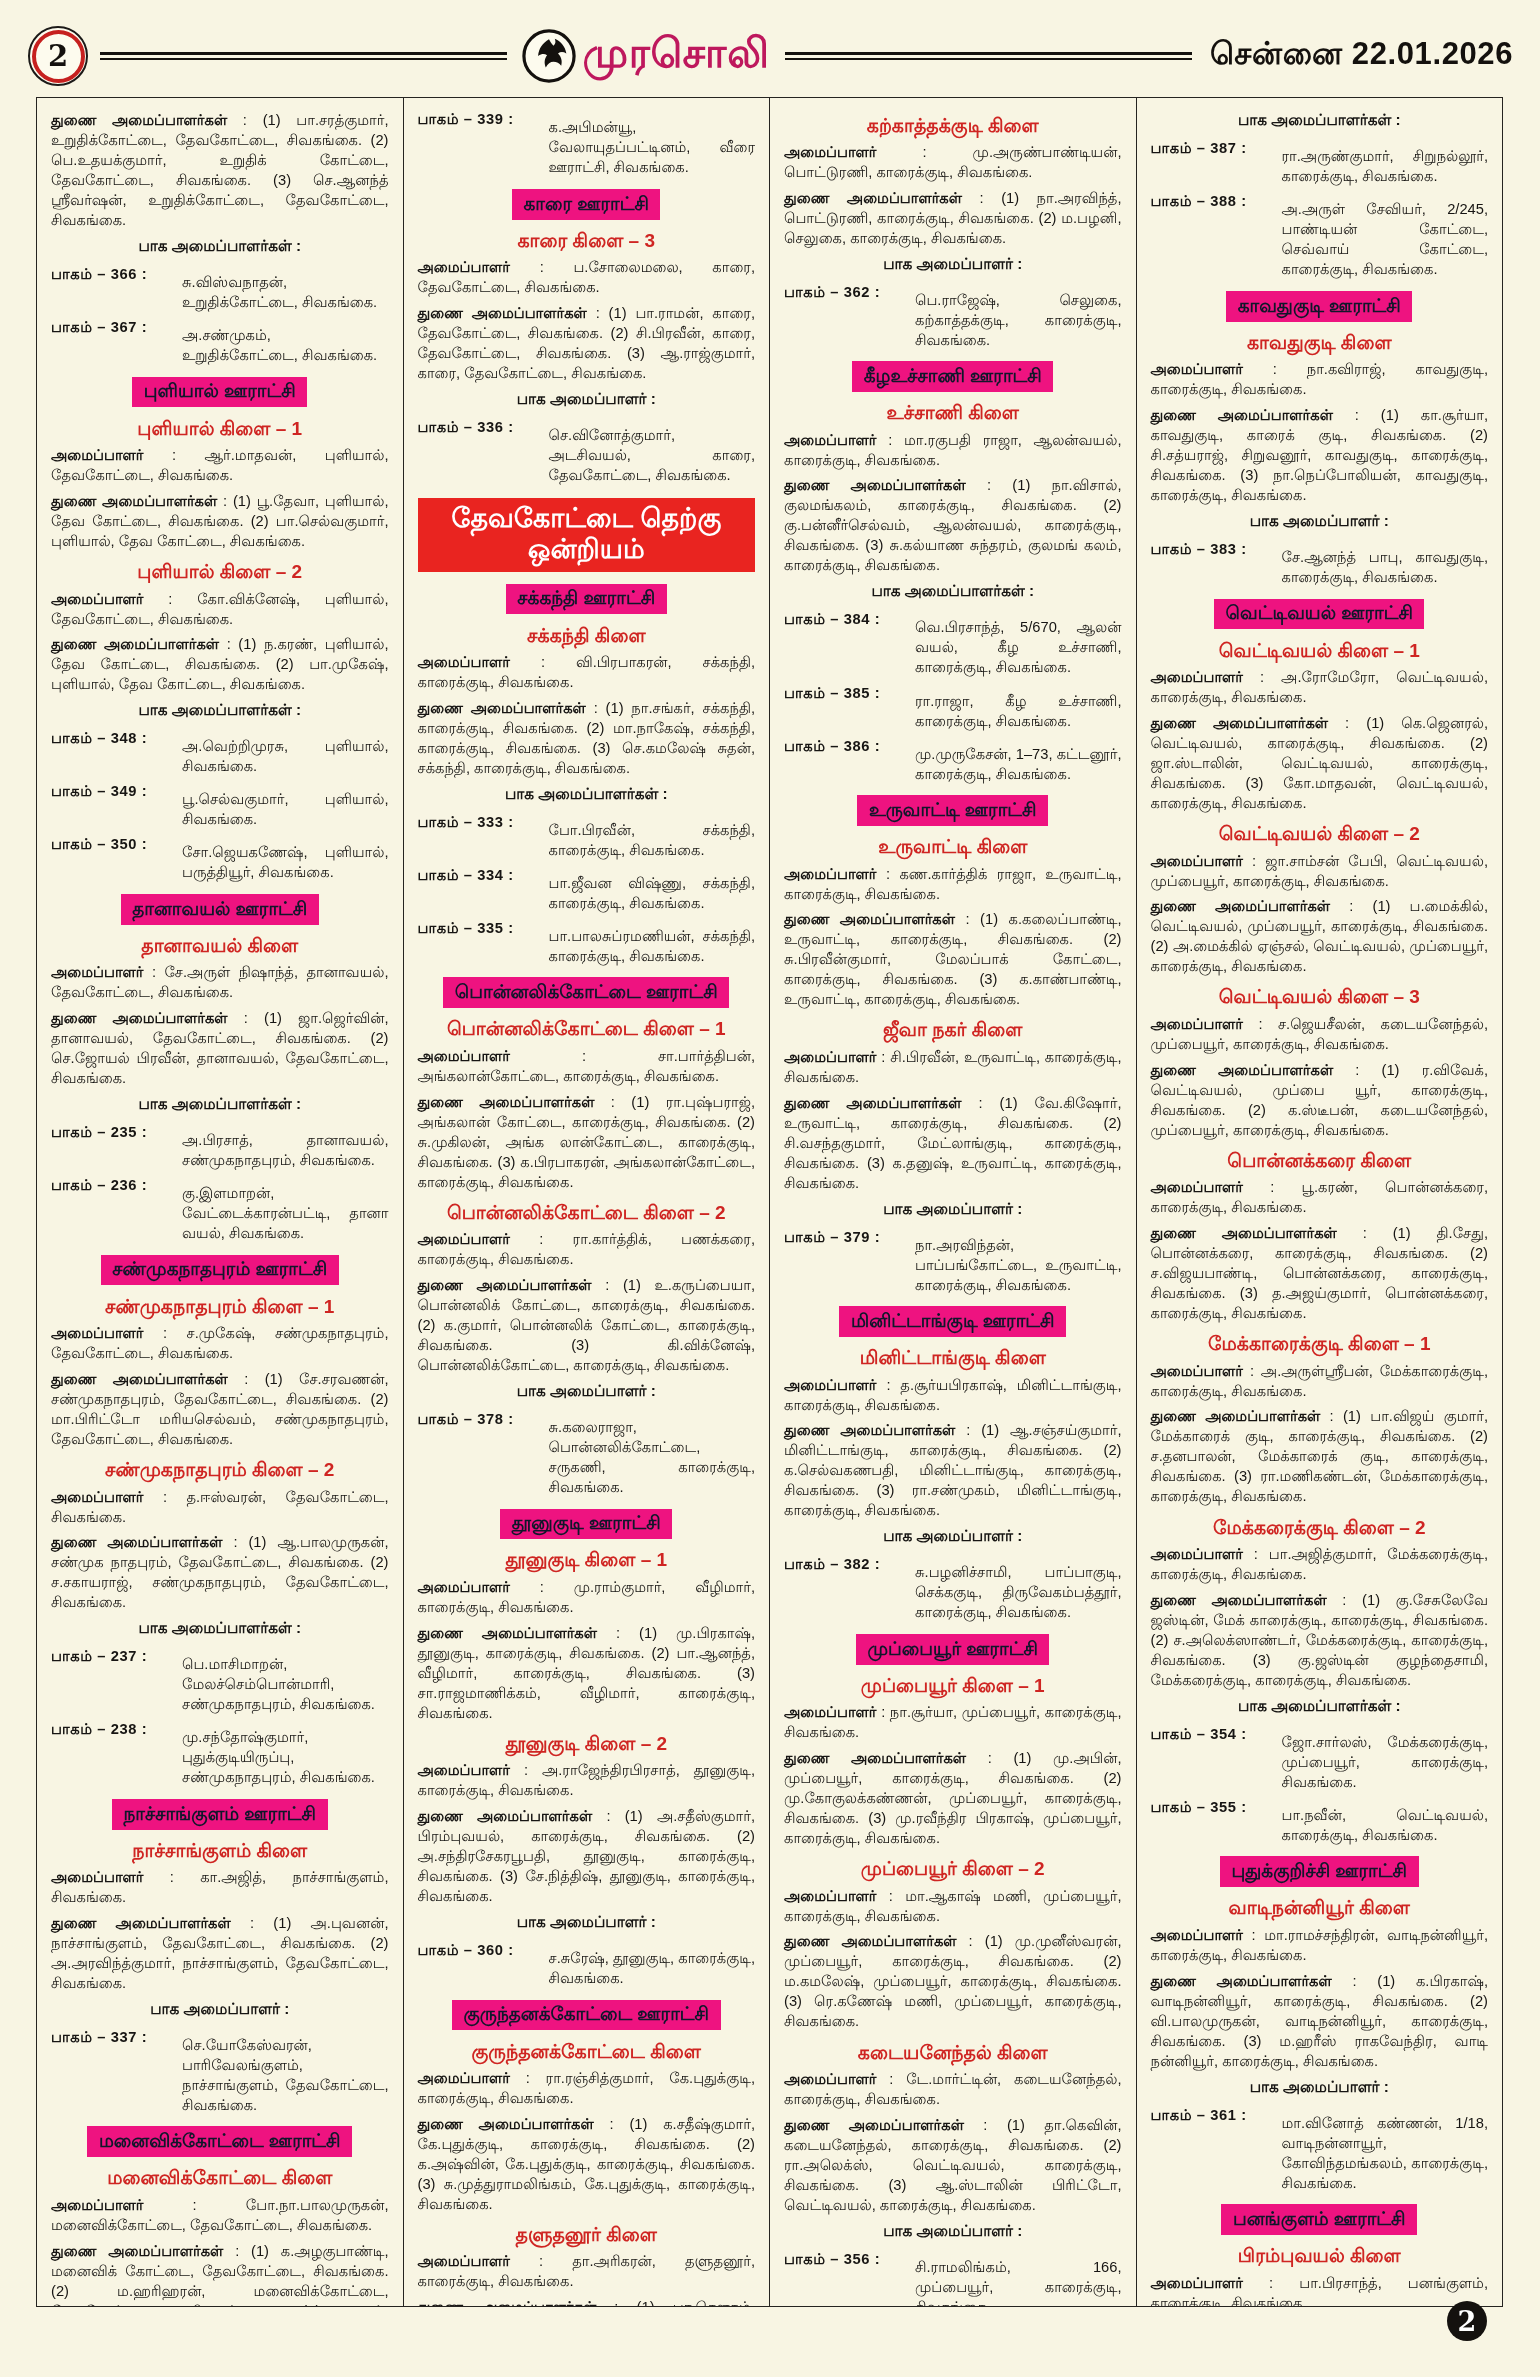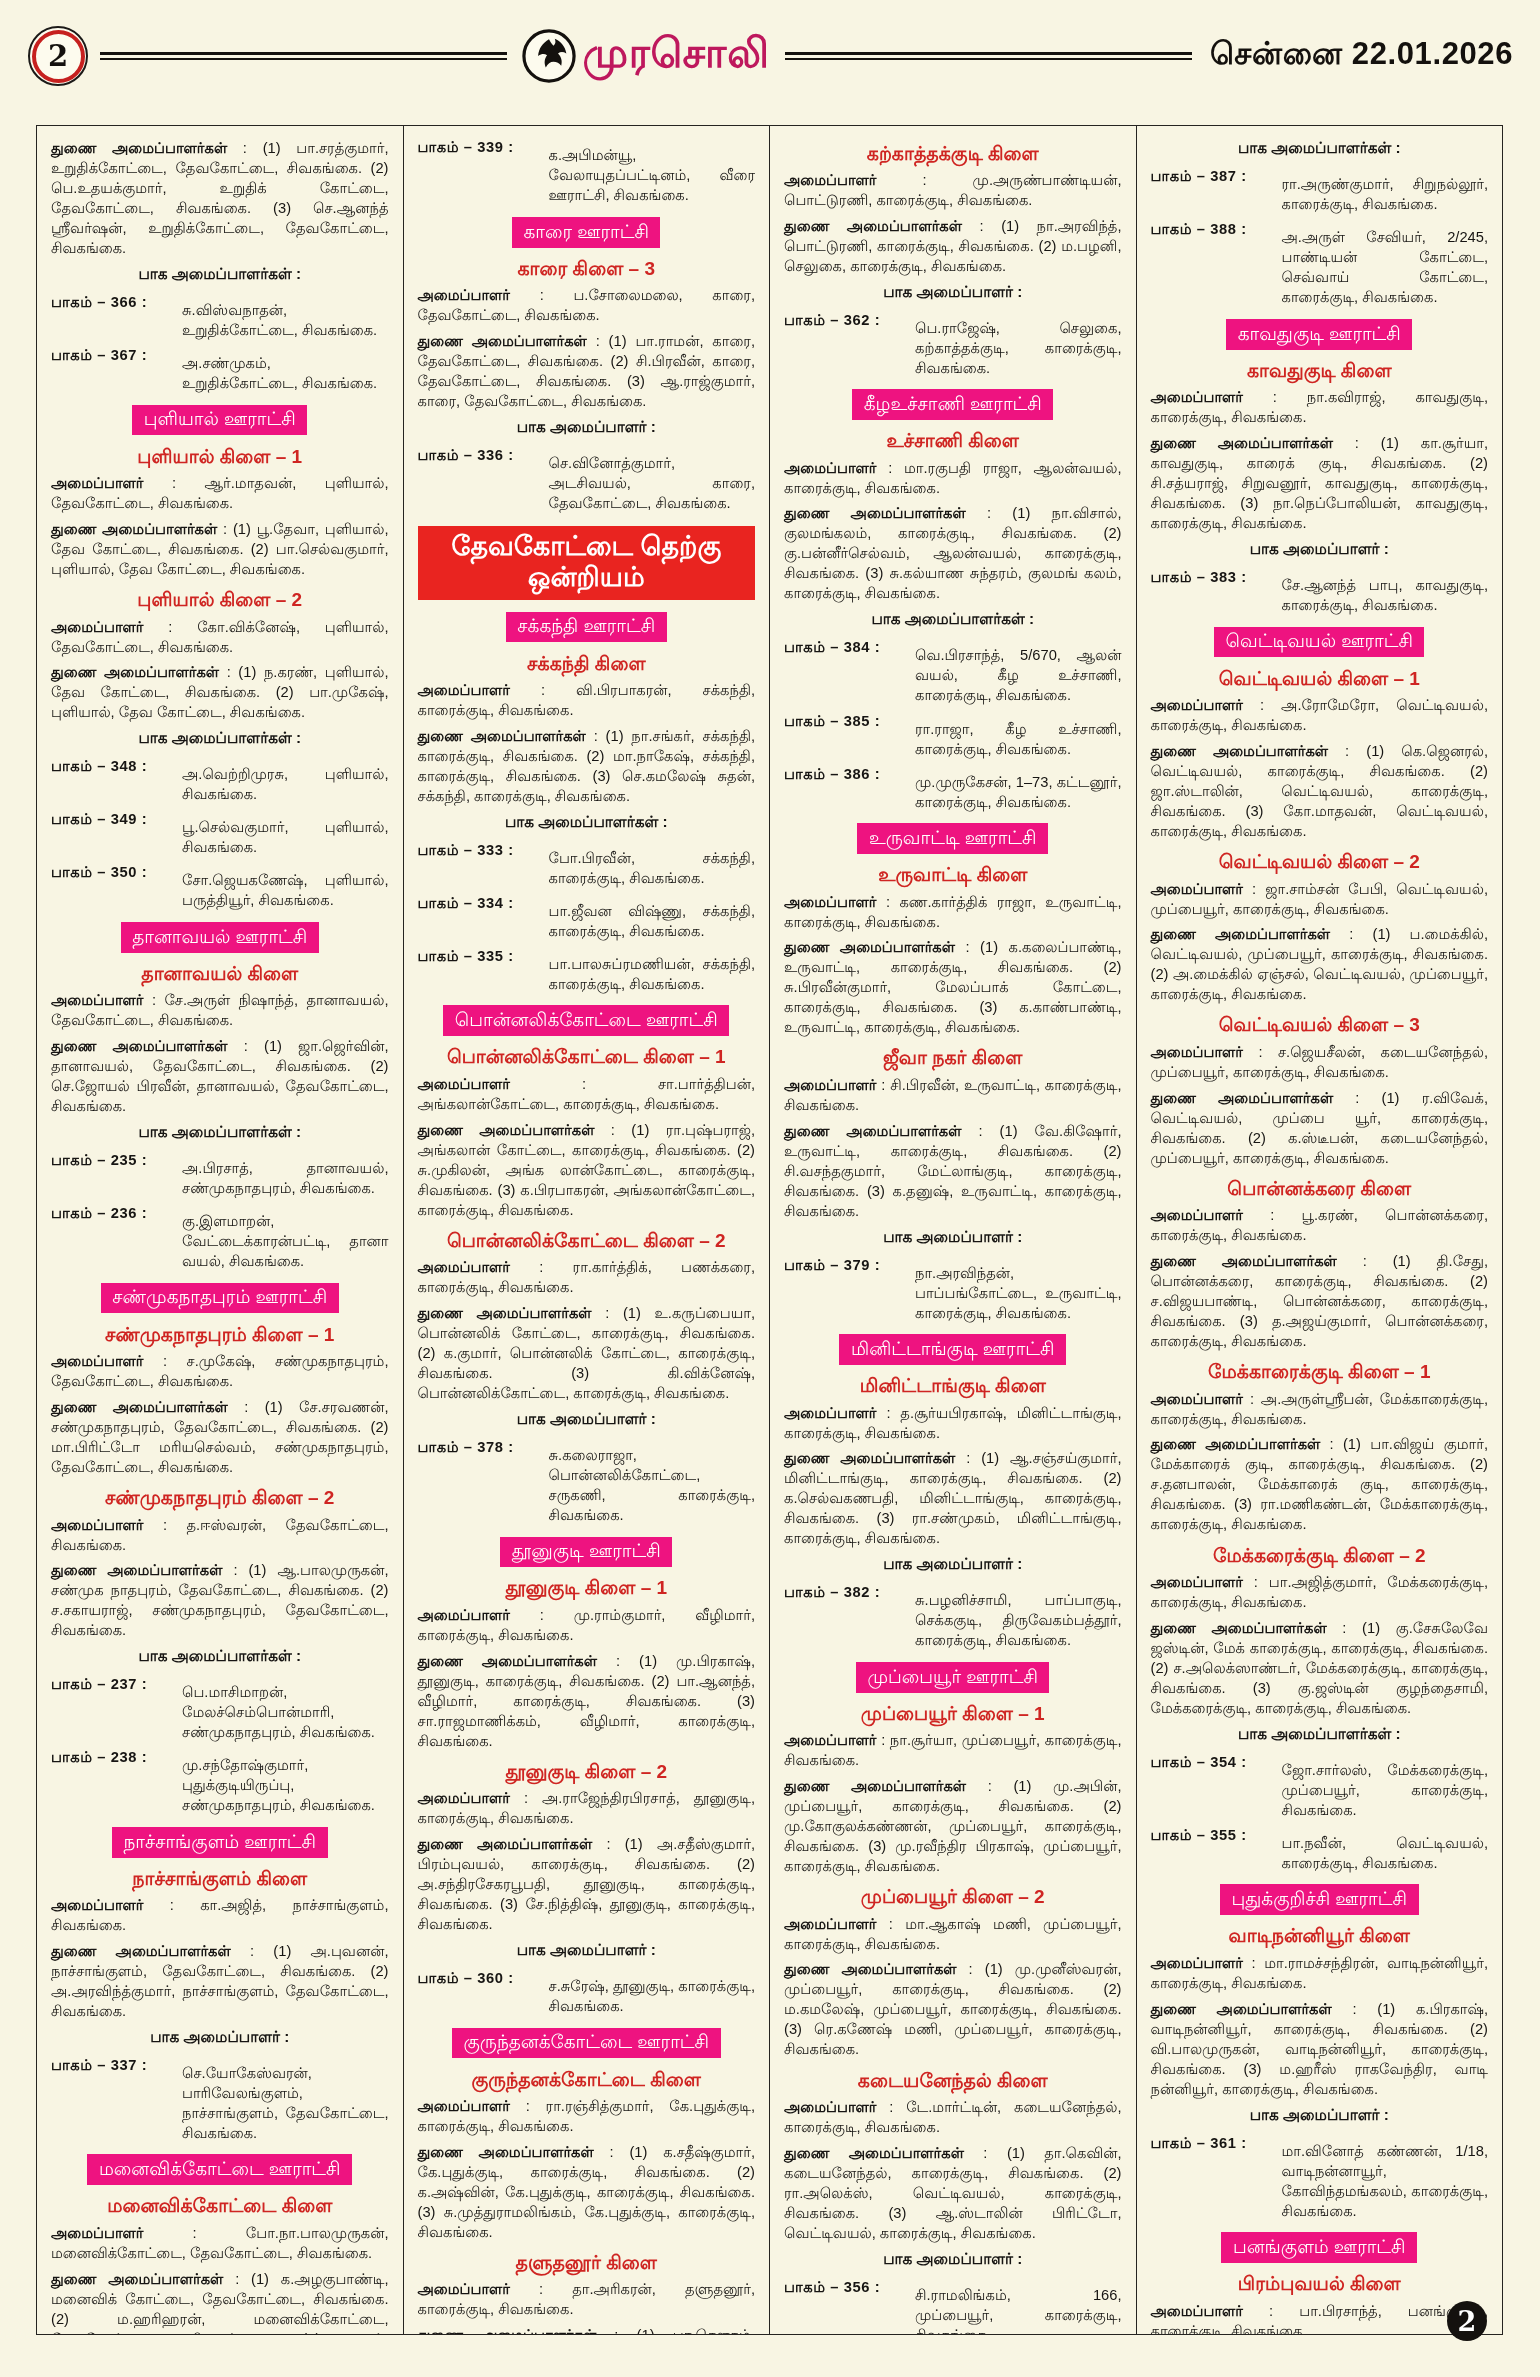--- a/index.html
+++ b/index.html
@@ -31,38 +31,38 @@
   .logo-circle{width:54px;height:54px;flex:0 0 auto;}
   .masthead-title{
     font-size:41px;font-weight:bold;color:#be185d;letter-spacing:0.6px;white-space:nowrap;
   }
   .dateline{
     flex:0 0 auto;font-size:31px;font-weight:bold;color:#14110e;white-space:nowrap;
     font-family:"Liberation Sans",sans-serif;letter-spacing:0.6px;padding-left:6.4px;
   }
   
   .sheet{
-    position:absolute;left:36px;top:125px;width:1467px;height:2210px;
+    position:absolute;left:36px;top:97px;width:1467px;height:2210px;
     border:1.3px solid #262421;box-sizing:border-box;display:flex;background:#f8f5e3;
   }
   .col{
     flex:1 1 0;padding:6.4px 14px 9px 14px;box-sizing:border-box;overflow:hidden;
     border-right:1.3px solid #262421;
   }
   .col:last-child{border-right:none;}
   
   .para{font-size:14.7px;line-height:20px;margin:5.7px 0;text-align:justify;}
   .plabel{font-weight:bold;}
   .centerlbl{font-size:15.3px;font-weight:bold;text-align:center;margin:7px 0;}
   .part{display:flex;margin:5.1px 0;font-size:14.7px;line-height:20px;}
   .pn{flex:0 0 131px;font-weight:600;letter-spacing:0.6px;}
   .pv{flex:1 1 auto;text-align:justify;margin-top:8px;}
   .pinkw{text-align:center;margin:11.5px 0 3.8px 0;}
   .pink{
-    display:inline-block;background:#ee1380;color:#ffffff;font-weight:normal;
+    display:inline-block;background:#ee1380;color:#0f172a;font-weight:bold;
     font-size:18.5px;line-height:1.15;padding:3.8px 11.5px 5.7px 11.5px;
   }
   .red{
     text-align:center;color:#cf2522;font-weight:bold;font-size:19px;margin:10.2px 0 5.1px 0;line-height:1.15;
   }
   .union{
     background:#e92420;color:#ffffff;font-weight:bold;font-size:27px;text-align:center;
     padding:5.1px 2.6px 7px 2.6px;margin:12.8px 0 6.4px 0;line-height:1.15;
   }
   

